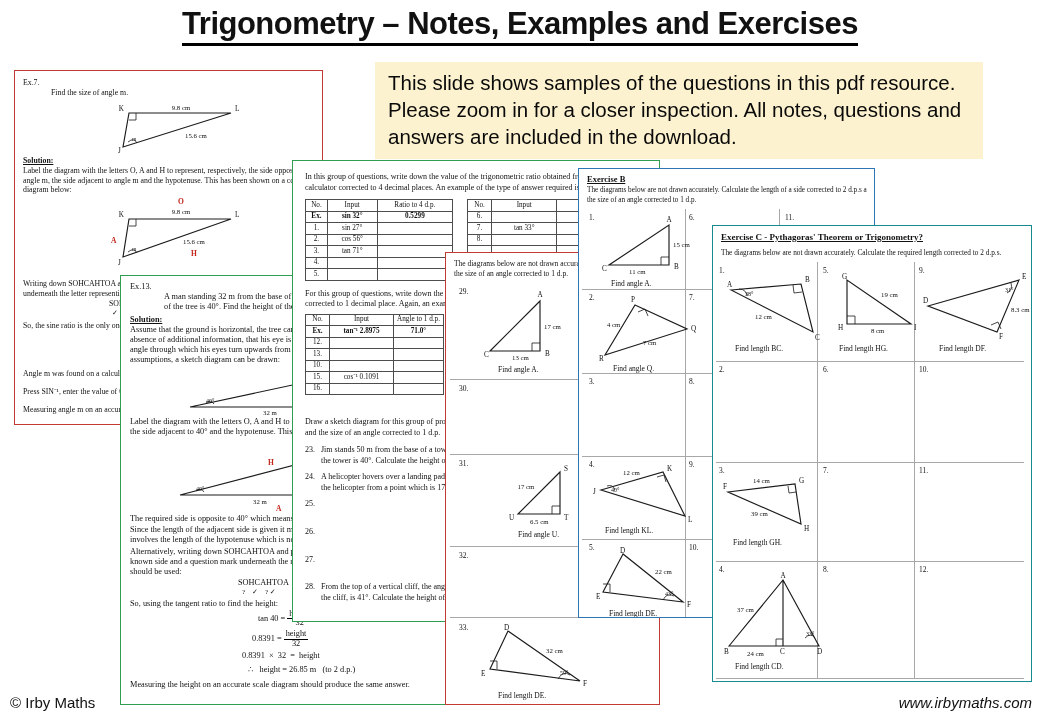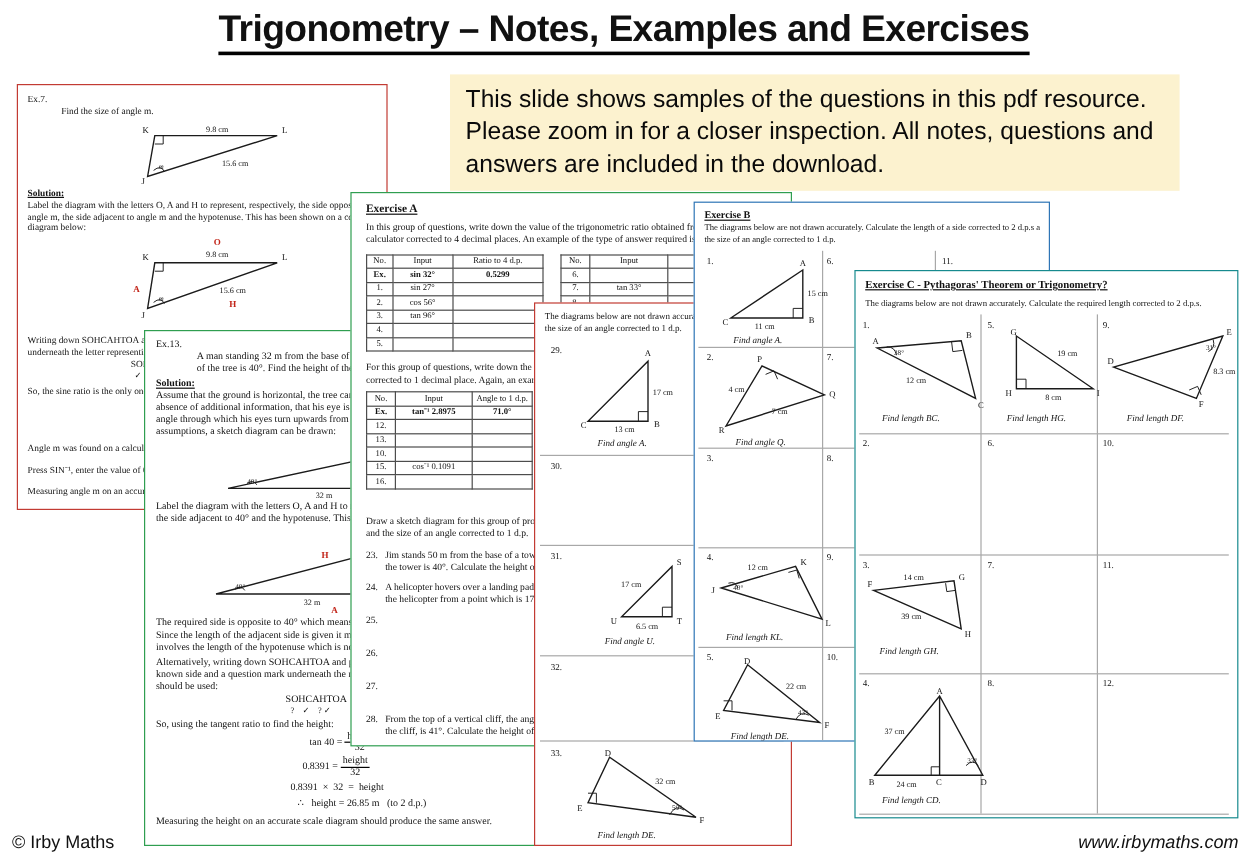--- a/index.html
+++ b/index.html
@@ -24,21 +24,21 @@
   #panel-exb {left:578px;top:168px;width:297px;height:450px;border:1.6px solid #2e75b6;z-index:5;font-size:7.5px;}
   #panel-exc {left:712px;top:225px;width:320px;height:457px;border:1.6px solid #178a8e;z-index:6;font-size:7.5px;}
 
   .h{font-weight:bold;text-decoration:underline;}
   .ln{display:block;}
   .pre{white-space:pre;}
   .abs{position:absolute;}
   .gridline-h{position:absolute;height:1.4px;background:#a8a8a8;}
   .gridline-v{position:absolute;width:1px;background:#a8a8a8;}
   .qnum{position:absolute;}
-  .cap{position:absolute;font-size:7.5px;font-style:italic;}
+  .cap{position:absolute;font-size:7.5px;}
 
   
   table.xtab{border-collapse:collapse;table-layout:fixed;}
   table.xtab td{border:0.8px solid #4d4d4d;height:10.5px;font-size:7.2px;text-align:center;
     padding:0 1px;overflow:hidden;white-space:nowrap;}
   table.bold2 tr:nth-child(2) td{font-weight:bold;}
 
   
   .eq{white-space:pre;}
   .frac{display:inline-block;text-align:center;vertical-align:middle;line-height:1.05;}
@@ -151,21 +151,20 @@
     <div class="ln pre" style="margin-left:112px;font-size:7px">?    ✓    ? ✓</div>
     <div class="ln" style="margin-top:2px">So, using the tangent ratio to find the height:</div>
     <div class="eq" style="margin:1px 0 0 128px"><span>tan 40 = </span><span class="frac"><span class="num">height</span><span class="den">32</span></span></div>
     <div class="eq" style="margin:2px 0 0 122px"><span>0.8391 = </span><span class="frac"><span class="num">height</span><span class="den">32</span></span></div>
     <div class="eq" style="margin:3px 0 0 112px">0.8391  ×  32  =  height</div>
     <div class="eq" style="margin:4px 0 0 118px">∴   height = 26.85 m   (to 2 d.p.)</div>
     <div class="ln" style="margin-top:5px">Measuring the height on an accurate scale diagram should produce the same answer.</div>
   </div>
 
   <div class="panel" id="panel-exa">
-    <div class="ln h" style="font-size:9.5px">Exercise A</div>
     <div class="ln" style="margin-top:3px">In this group of questions, write down the value of the trigonometric ratio obtained from you</div>
     <div class="ln">calculator corrected to 4 decimal places.  An example of the type of answer required is given</div>
     <div style="display:flex;margin-top:6px">
       <table class="xtab bold2">
         <colgroup>
             <col style="width:22px">
             <col style="width:50px">
             <col style="width:76px">
           </colgroup>
         <tbody>
@@ -184,21 +183,21 @@
               <td>sin 27°</td>
               <td></td>
             </tr>
             <tr>
               <td>2.</td>
               <td>cos 56°</td>
               <td></td>
             </tr>
             <tr>
               <td>3.</td>
-              <td>tan 96°</td>
+              <td>tan 71°</td>
               <td></td>
             </tr>
             <tr>
               <td>4.</td>
               <td></td>
               <td></td>
             </tr>
             <tr>
               <td>5.</td>
               <td></td>
@@ -357,21 +356,21 @@
     <div class="qnum" style="left:13px;top:206px">31.</div>
     <svg class="dia abs" style="left:52px;top:209px" width="80" height="64">
       <path class="st" d="M62,10 V52 H20 Z"></path>
       <path class="thin" d="M54,52 v-8 h8"></path>
       <text x="66" y="9" class="vl">S</text>
       <text x="66" y="58" class="vl">T</text>
       <text x="11" y="58" class="vl">U</text>
       <text x="28" y="27" text-anchor="middle">17 cm</text>
       <text x="32" y="62">6.5 cm</text>
     </svg>
-    <div class="cap" style="left:58px;top:277px">Find angle U.</div>
+    <div class="cap" style="left:72px;top:277px">Find angle U.</div>
     <div class="gridline-h" style="left:4px;width:203px;top:293px"></div>
 
     <div class="qnum" style="left:13px;top:298px">32.</div>
     <div class="gridline-h" style="left:4px;width:203px;top:364px"></div>
 
     <div class="qnum" style="left:13px;top:370px">33.</div>
     <svg class="dia abs" style="left:32px;top:370px" width="112" height="64">
       <path class="st" d="M30,8 L12,46 L102,58 Z"></path>
       <path class="thin" d="M12,38 h7 v8"></path>
       <path class="thin" d="M80,56 q5,-9 12,-4"></path>

